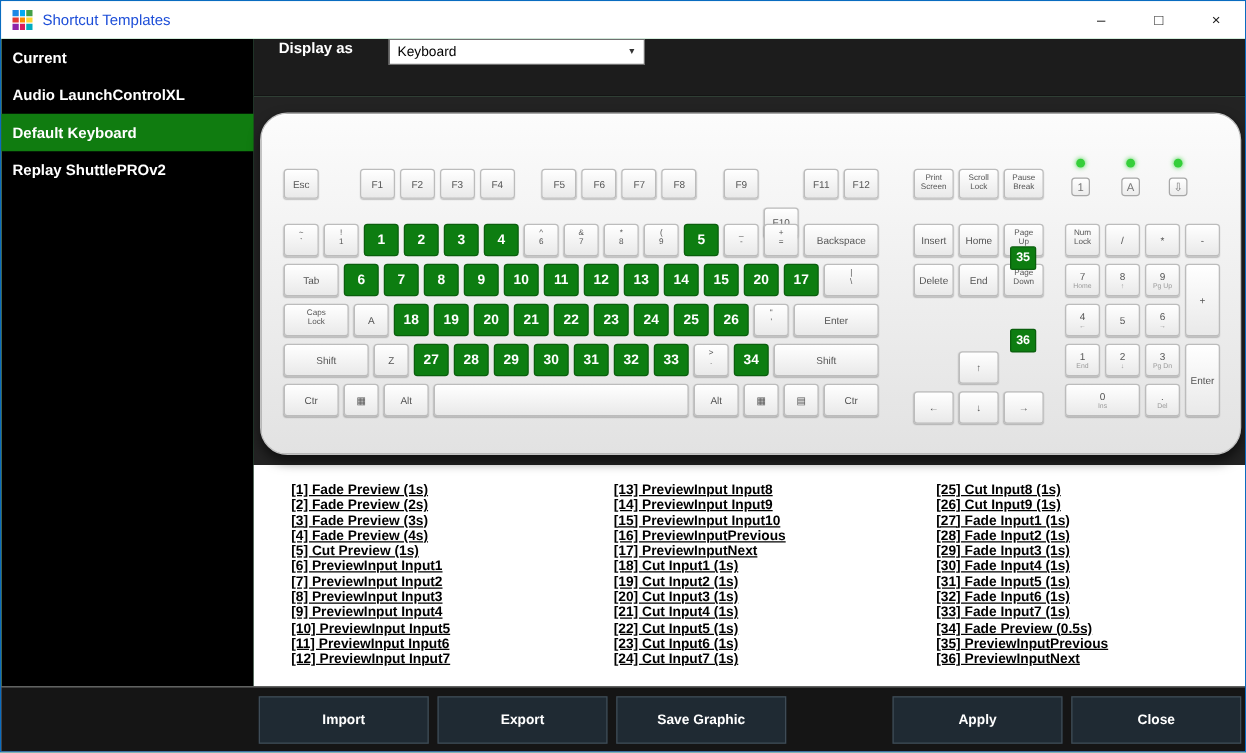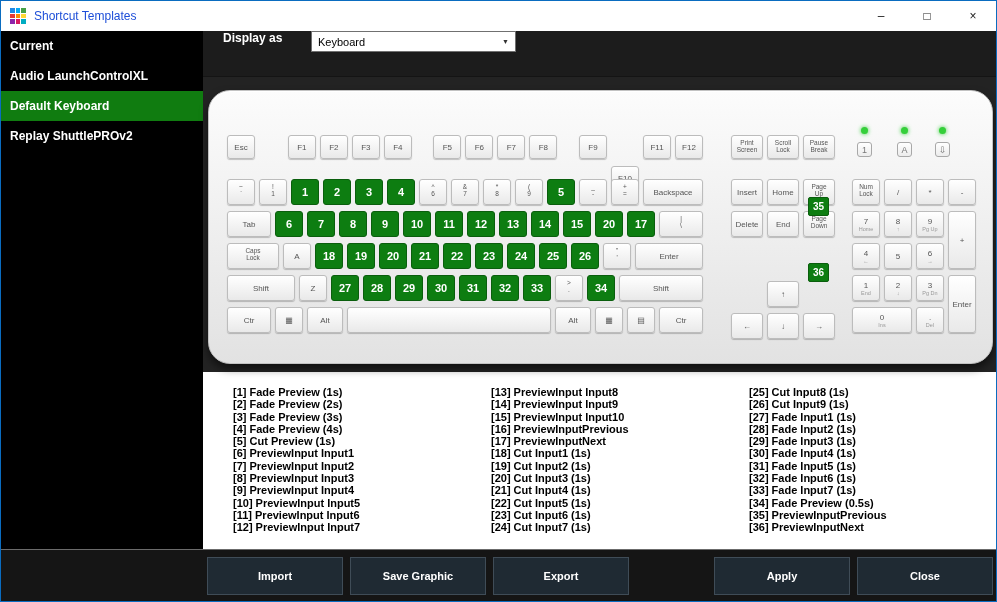--- a/index.html
+++ b/index.html
@@ -32,21 +32,21 @@
   .kbkey{position:absolute;background:linear-gradient(#ffffff,#e9e9e9);border:1px solid #bcbcbc;border-radius:3px;box-shadow:0 1px 1px rgba(0,0,0,.22);color:#555;font-size:8px;display:flex;flex-direction:column;align-items:center;justify-content:center;text-align:center;box-sizing:border-box;overflow:hidden;}
   .kbkey.multi{font-size:6.5px;line-height:7px;justify-content:flex-start;padding-top:3px;}
   .kbkey .sub{font-size:5.5px;color:#999;line-height:6px;}
   .kbkey.gkey{background:#0d7d11;border-color:#0a5e0d;color:#fff;font-weight:bold;font-size:11px;box-shadow:none;}
   .kbadge{position:absolute;width:21px;height:19px;background:#0d7d11;border:1px solid #0a5e0d;border-radius:2px;color:#fff;font-weight:bold;font-size:10px;display:flex;align-items:center;justify-content:center;z-index:5;box-sizing:border-box;}
   .led-dot{position:absolute;width:7px;height:7px;border-radius:50%;background:#35cf3a;box-shadow:0 0 4px #35cf3a;}
   .led-icon{position:absolute;width:15px;height:15px;border:1px solid #a8a8a8;border-radius:3px;color:#777;font-size:9px;display:flex;align-items:center;justify-content:center;background:linear-gradient(#fff,#ececec);box-sizing:border-box;}
 
   
   .legend{flex:1 1 auto;background:#fff;display:flex;padding:14px 0 0 30px;overflow:hidden;}
-  .lg-col{width:258px;flex:0 0 258px;}
+  .lg-col{width:258px;flex:0 0 258px;text-decoration:underline;}
   .lg-item{font-size:11px;font-weight:bold;color:#000;line-height:12.3px;white-space:nowrap;}
 
   
   .footer{height:52px;flex:0 0 52px;background:#151515;border-top:1px solid #6b6b6b;display:flex;align-items:center;padding-left:206px;box-sizing:border-box;}
   .fgroup{display:flex;}
   .fgroup.right{margin-left:auto;margin-right:3px;}
   .fbtn{width:136px;height:38px;margin-right:7px;background:#1f2a33;border:1px solid #3f4c57;color:#fff;font-weight:bold;font-size:11px;font-family:"Liberation Sans",sans-serif;}
   .fgroup.right .fbtn:last-child{margin-right:0;}
 </style>
 </head>
@@ -419,22 +419,22 @@
             <div class="lg-item">[35] PreviewInputPrevious</div>
             <div class="lg-item">[36] PreviewInputNext</div>
           </div>
         </div>
     </div>
   </div>
 
   <div class="footer">
     <div class="fgroup" id="footer-left">
         <button class="fbtn">Import</button>
+        <button class="fbtn">Export</button>
         <button class="fbtn">Save Graphic</button>
-        <button class="fbtn">Export</button>
       </div>
     <div class="fgroup right" id="footer-right">
         <button class="fbtn">Apply</button>
         <button class="fbtn">Close</button>
       </div>
   </div>
 
 </div>
 
 </body></html>

